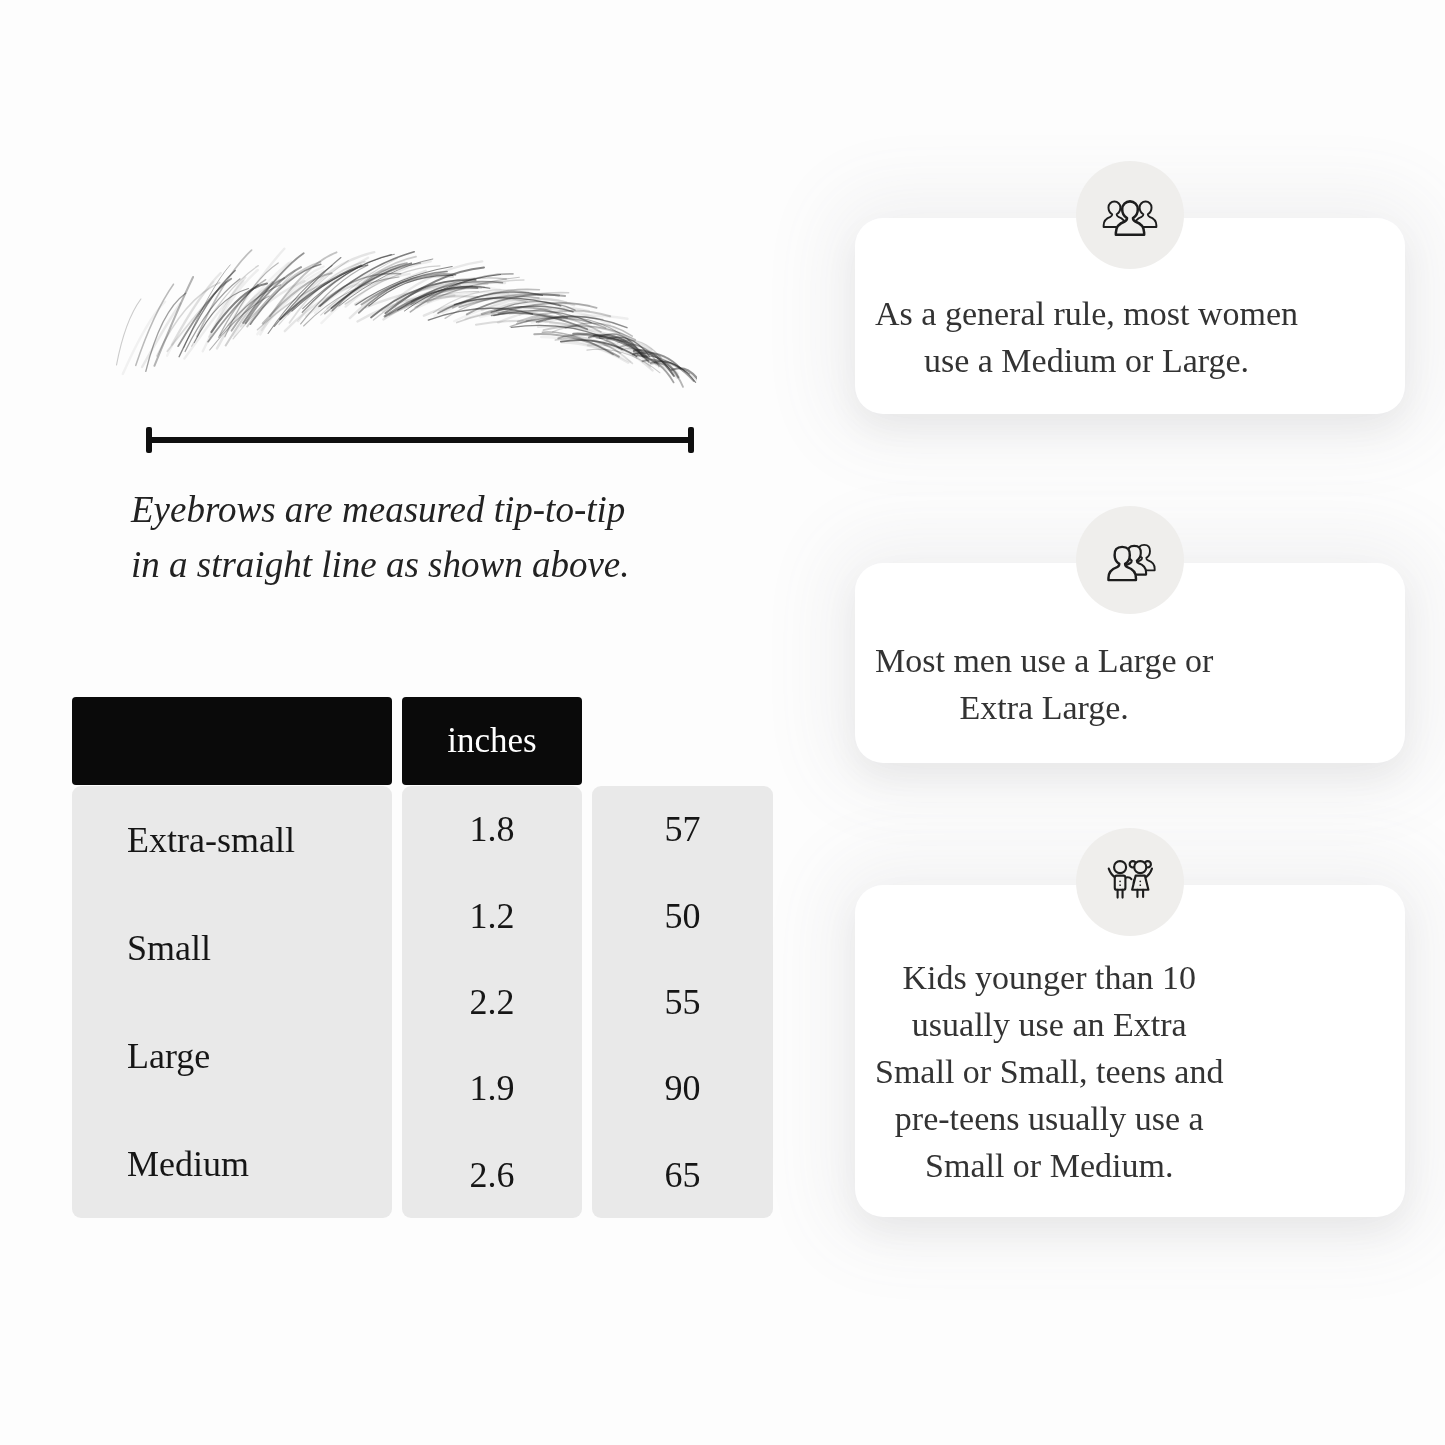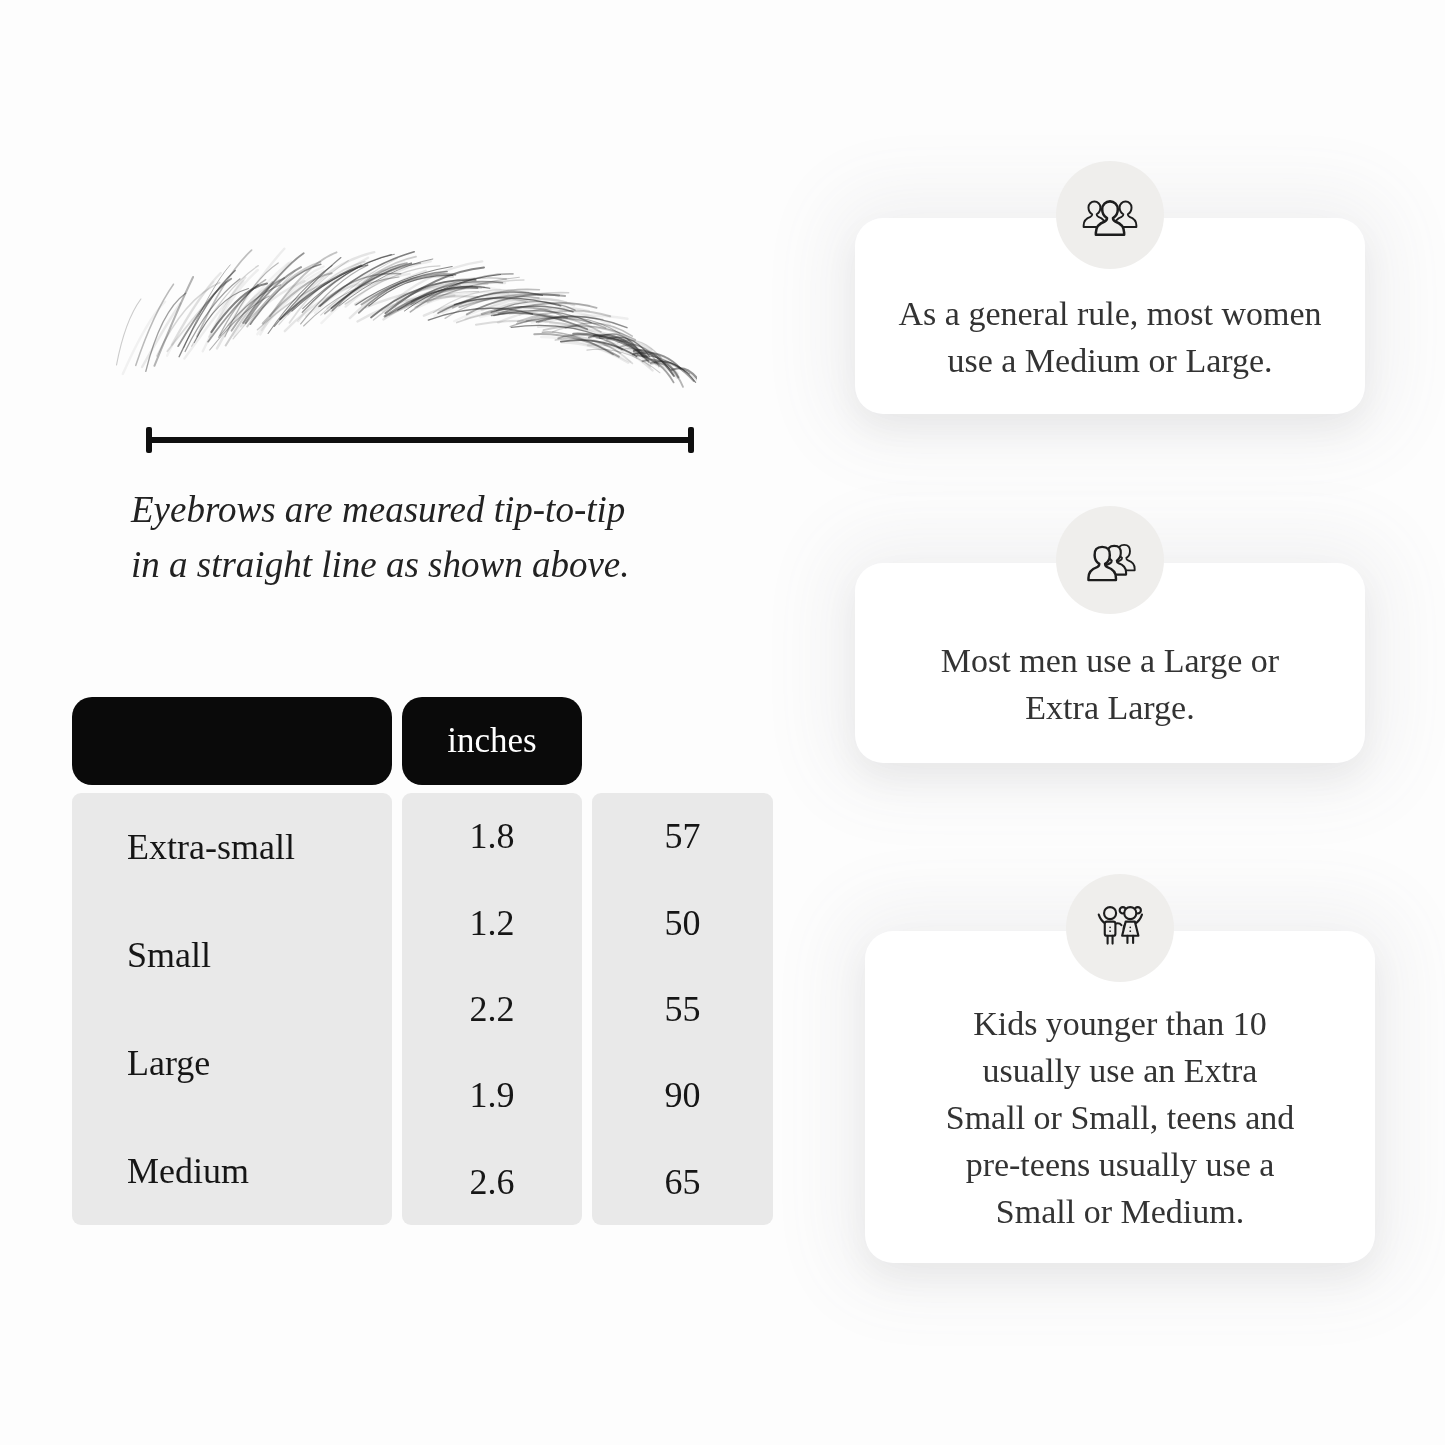--- a/index.html
+++ b/index.html
@@ -20,44 +20,44 @@
 
   .caption{
     position:absolute;left:131px;top:482px;width:600px;margin:0;
     font-size:37px;line-height:55px;color:#222;white-space:pre-line;font-style:italic;
   }
 
   
   .size-table{position:absolute;left:72px;top:697px;width:701px;}
   .thead,.tbody{display:grid;grid-template-columns:320px 180px 181px;column-gap:10px;}
   .th{
-    height:88px;background:#0a0a0a;border-radius:20px;color:#ffffff;
+    height:88px;background:#0a0a0a;border-radius:4px;color:#ffffff;
     display:flex;align-items:center;justify-content:center;font-size:35px;
   }
-  .tbody{margin-top:8px;}
+  .tbody{margin-top:1px;}
   .tcol{
     background:#e9e9e9;border-radius:9px;height:432px;
     display:flex;flex-direction:column;justify-content:space-around;
   }
   .cell{display:flex;align-items:center;justify-content:center;
         font-size:36px;color:#161616;}
   .tcol-label .cell{justify-content:flex-start;padding-left:55px;}
 
   
   .cards{position:absolute;left:855px;top:0;width:510px;height:1445px;}
   .card{
-    position:absolute;left:0;width:510px;box-sizing:border-box;
+    position:absolute;left:0;width:550px;box-sizing:border-box;
     background:#ffffff;border-radius:28px;
     box-shadow:0 0 70px 28px rgba(110,110,115,.075), 0 16px 34px rgba(0,0,0,.05);
-    display:flex;align-items:center;justify-content:center;
+    display:flex;align-items:center;justify-content:flex-start;
     padding:51px 20px 10px 20px;
   }
   .card-women{top:218px;height:196px;}
   .card-men{top:563px;height:200px;}
-  .card-kids{top:931px;height:332px;margin-left:10px;}
+  .card-kids{top:885px;height:332px;}
   .icon-circle{
     position:absolute;top:-57px;left:50%;transform:translateX(-50%);
     width:108px;height:108px;border-radius:50%;background:#efeeec;
     display:flex;align-items:center;justify-content:center;
   }
   .icon-circle svg{width:68px;height:68px;display:block;}
   .card-text{
     margin:0;text-align:center;font-size:34px;line-height:47px;color:#333;
     white-space:pre-line;
   }

